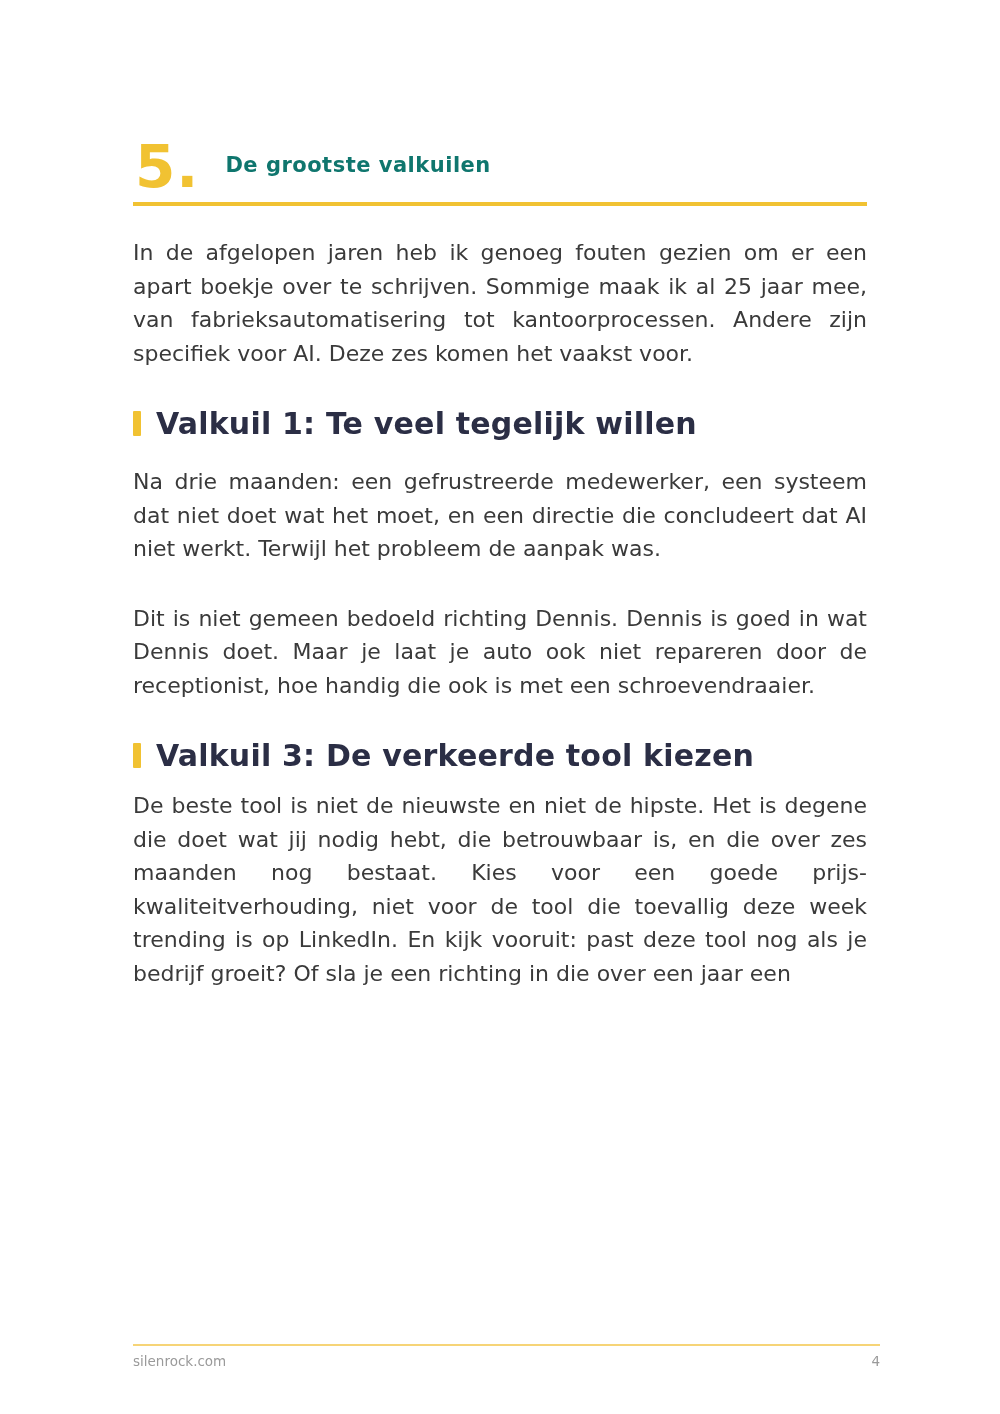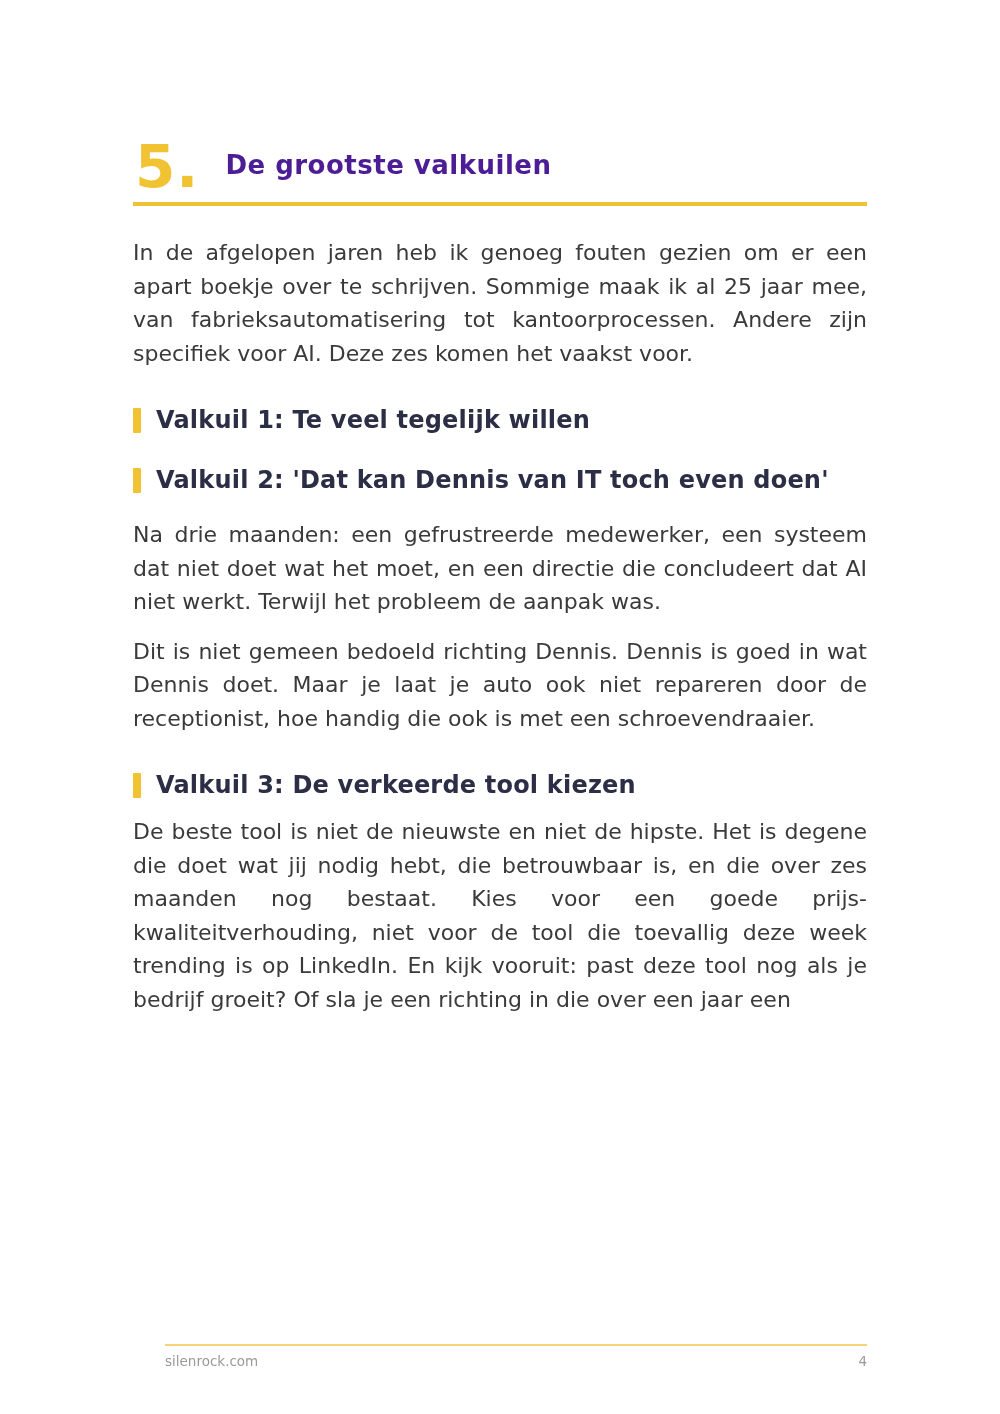--- a/index.html
+++ b/index.html
@@ -24,23 +24,23 @@
     padding-left: 2px;
   }
   .chapter-number {
     font-size: 58px;
     font-weight: bold;
     color: #F1C232;
     line-height: 1.0;
     letter-spacing: 1px;
   }
   .chapter-title {
-    font-size: 26px;
+    font-size: 21px;
     font-weight: bold;
-    color: #4c1d95;
+    color: #0f766e;
     letter-spacing: 0.5px;
     padding-bottom: 4px;
   }
   .title-rule {
     border: none;
     border-top: 4px solid #F1C232;
     margin-top: 6px;
     margin-bottom: 0;
   }
   
@@ -62,39 +62,38 @@
   }
   .accent-bar {
     width: 8px;
     height: 25px;
     background: #F1C232;
     border-radius: 1px;
     margin-right: 15px;
     flex: 0 0 auto;
   }
   .section-heading .heading-text {
-    font-size: 24px;
+    font-size: 30px;
     font-weight: bold;
     color: #2B2E45;
     letter-spacing: 0.2px;
   }
   
   .footer {
     position: absolute;
     left: 133px;
-    right: 133px;
+    right: 120px;
     top: 1344px;
     border-top: 2px solid #F6D477;
     padding-top: 7px;
     display: flex;
     justify-content: space-between;
     align-items: baseline;
     font-size: 13.5px;
     color: #9A9A9A;
-    margin-left: 32px;
   }
 </style>
 </head>
 <body>
 
 <div class="page">
   <div class="content">
 
     <div class="chapter-head">
       <span class="chapter-number">5.</span>
@@ -105,26 +104,22 @@
     <p class="para intro">In de afgelopen jaren heb ik genoeg fouten gezien om er een apart boekje over te schrijven. Sommige maak ik al 25 jaar mee, van fabrieksautomatisering tot kantoorprocessen. Andere zijn specifiek voor AI. Deze zes komen het vaakst voor.</p>
 
     <div class="section">
       <div class="section-heading">
         <span class="accent-bar"></span>
         <span class="heading-text">Valkuil 1: Te veel tegelijk willen</span>
       </div>
     </div>
 
     <div class="section">
-      <div class="section-heading">
-        <span class="accent-bar"></span>
-        <span class="heading-text">Valkuil 2: 'Dat kan Dennis van IT toch even doen'</span>
-      </div>
       <p class="para" style="margin-top:28px">Na drie maanden: een gefrustreerde medewerker, een systeem dat niet doet wat het moet, en een directie die concludeert dat AI niet werkt. Terwijl het probleem de aanpak was.</p>
-      <p class="para" style="margin-top:16px">Dit is niet gemeen bedoeld richting Dennis. Dennis is goed in wat Dennis doet. Maar je laat je auto ook niet repareren door de receptionist, hoe handig die ook is met een schroevendraaier.</p>
+      <p class="para" style="margin-top:36px">Dit is niet gemeen bedoeld richting Dennis. Dennis is goed in wat Dennis doet. Maar je laat je auto ook niet repareren door de receptionist, hoe handig die ook is met een schroevendraaier.</p>
     </div>
 
     <div class="section">
       <div class="section-heading">
         <span class="accent-bar"></span>
         <span class="heading-text">Valkuil 3: De verkeerde tool kiezen</span>
       </div>
       <p class="para">De beste tool is niet de nieuwste en niet de hipste. Het is degene die doet wat jij nodig hebt, die betrouwbaar is, en die over zes maanden nog bestaat. Kies voor een goede prijs-kwaliteitverhouding, niet voor de tool die toevallig deze week trending is op LinkedIn. En kijk vooruit: past deze tool nog als je bedrijf groeit? Of sla je een richting in die over een jaar een</p>
     </div>
 

